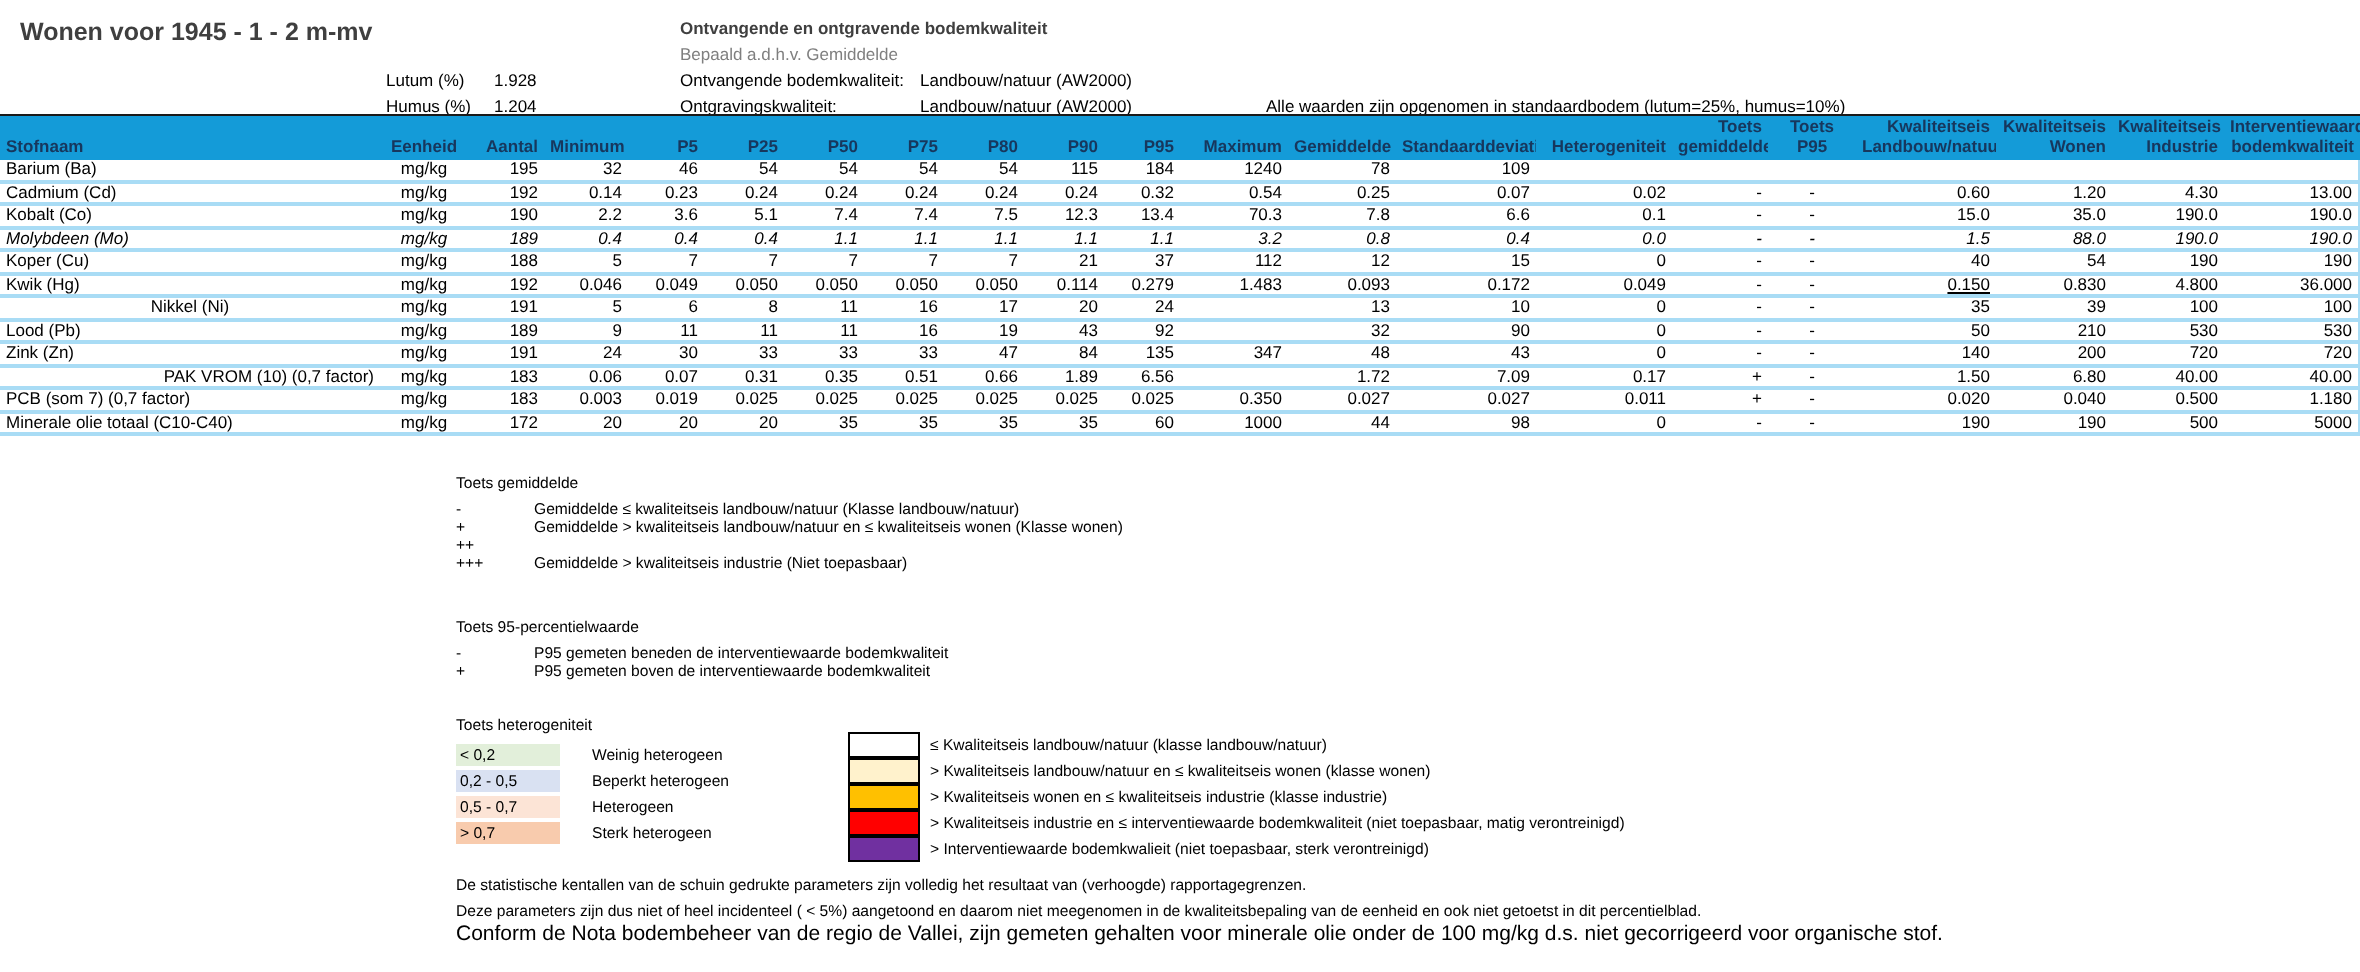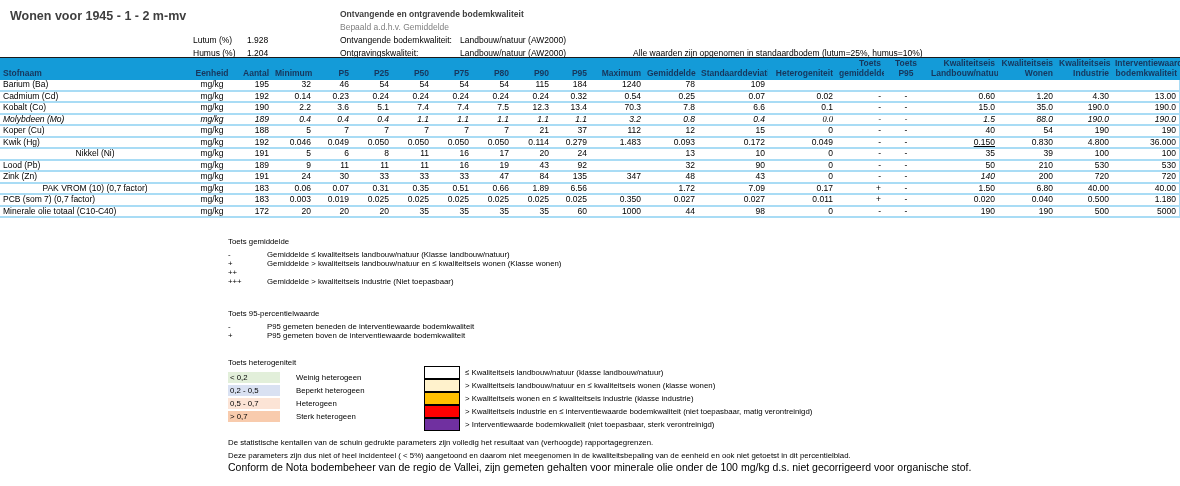--- a/index.html
+++ b/index.html
@@ -192,21 +192,21 @@
           <td style="text-align: right;">0.4</td>
           <td style="text-align: right;">0.4</td>
           <td style="text-align: right;">1.1</td>
           <td style="text-align: right;">1.1</td>
           <td style="text-align: right;">1.1</td>
           <td style="text-align: right;">1.1</td>
           <td style="text-align: right;">1.1</td>
           <td class="cream" style="text-align: right;">3.2</td>
           <td style="text-align: right;">0.8</td>
           <td style="text-align: right;">0.4</td>
-          <td class="green" style="text-align: right; font-family: Liberation Serif, serif;">0.0</td>
+          <td class="green" style="text-align: right;">0.0</td>
           <td style="text-align: right;">-</td>
           <td style="text-align: center;">-</td>
           <td style="text-align: right;">1.5</td>
           <td style="text-align: right;">88.0</td>
           <td style="text-align: right;">190.0</td>
           <td style="text-align: right;">190.0</td>
         </tr>
         <tr>
           <td style="text-align: left;">Koper (Cu)</td>
           <td style="text-align: center;">mg/kg</td>
@@ -310,27 +310,27 @@
           <td style="text-align: right;">33</td>
           <td style="text-align: right;">47</td>
           <td style="text-align: right;">84</td>
           <td style="text-align: right;">135</td>
           <td class="orange" style="text-align: right;">347</td>
           <td style="text-align: right;">48</td>
           <td style="text-align: right;">43</td>
           <td class="green" style="text-align: right;">0</td>
           <td style="text-align: right;">-</td>
           <td style="text-align: center;">-</td>
-          <td style="text-align: right; font-style: italic;">140</td>
+          <td style="text-align: right;">140</td>
           <td style="text-align: right;">200</td>
           <td style="text-align: right;">720</td>
           <td style="text-align: right;">720</td>
         </tr>
         <tr>
-          <td style="text-align: center;">PAK VROM (10) (0,7 factor)</td>
+          <td style="text-align: right;">PAK VROM (10) (0,7 factor)</td>
           <td style="text-align: center;">mg/kg</td>
           <td style="text-align: right;">183</td>
           <td style="text-align: right;">0.06</td>
           <td style="text-align: right;">0.07</td>
           <td style="text-align: right;">0.31</td>
           <td style="text-align: right;">0.35</td>
           <td style="text-align: right;">0.51</td>
           <td style="text-align: right;">0.66</td>
           <td class="cream" style="text-align: right;">1.89</td>
           <td class="cream" style="text-align: right;">6.56</td>

